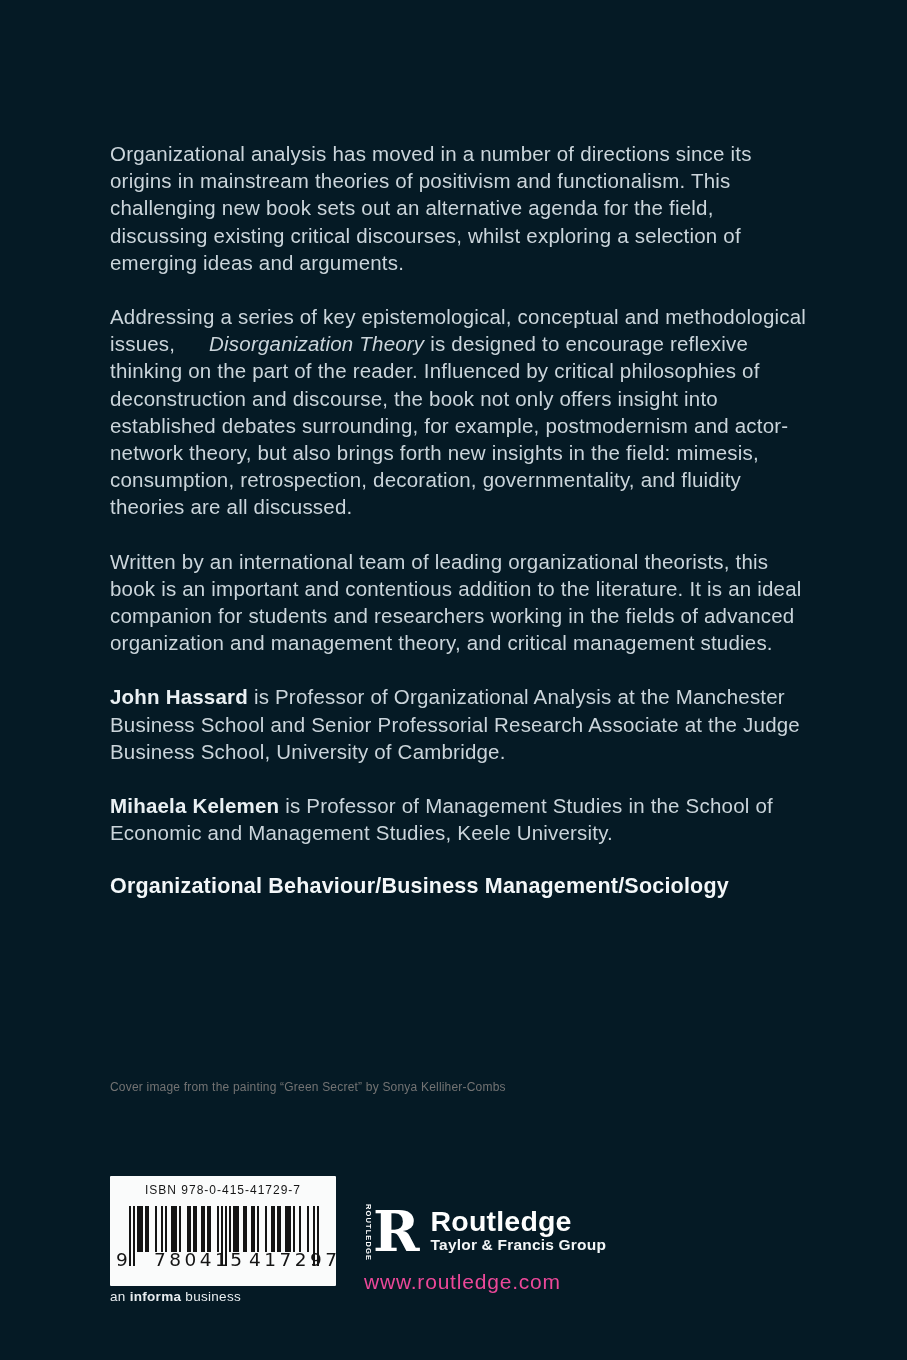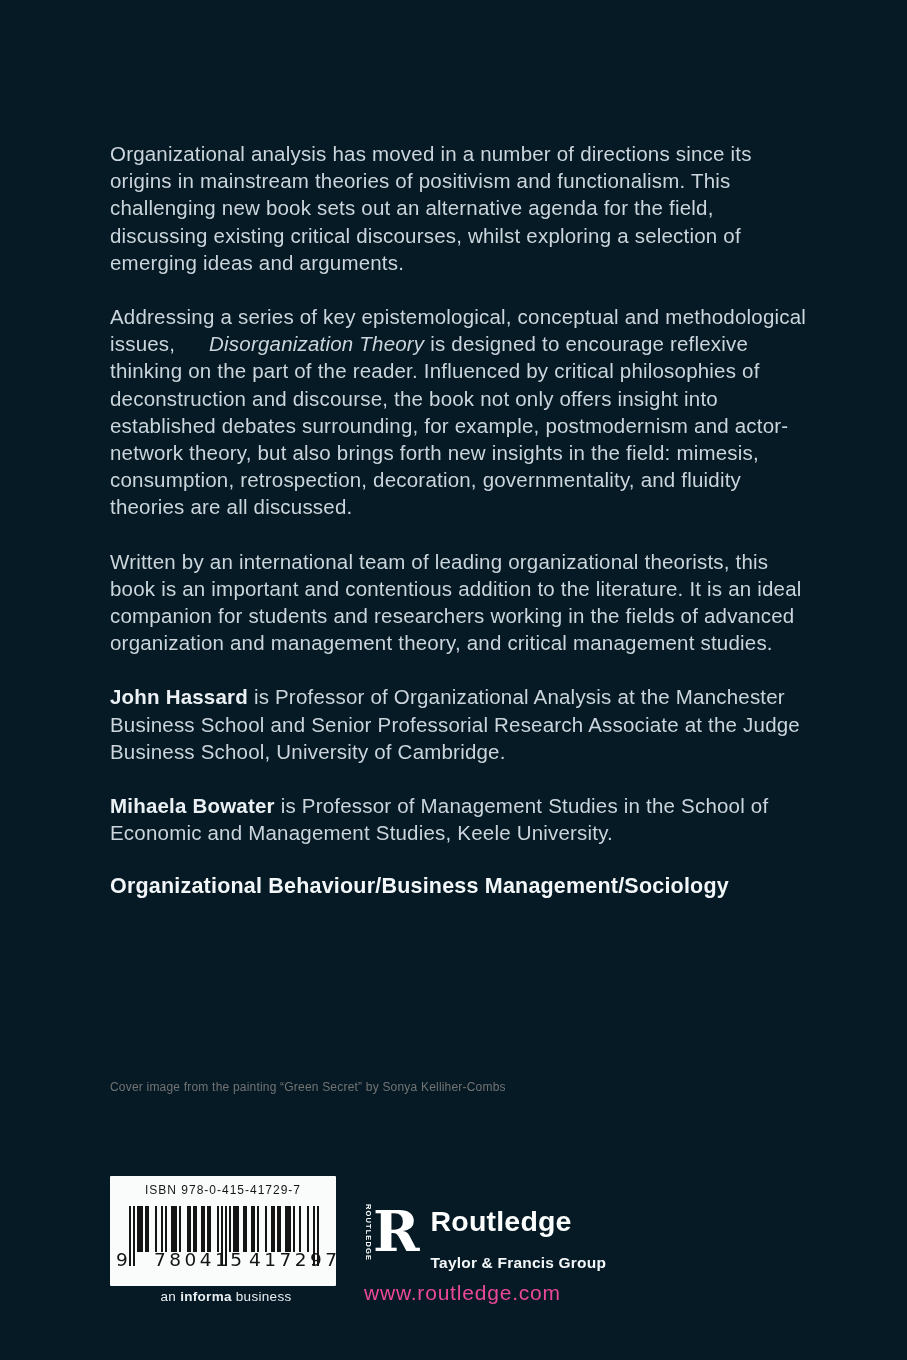--- a/index.html
+++ b/index.html
@@ -46,22 +46,22 @@
   .module.tall { height:60px; }
   .digits {
     position:absolute; top:73px; left:0; width:100%; height:24px;
     font-family:"DejaVu Sans","Liberation Sans",sans-serif;
     font-size:18.5px; color:#141414;
   }
   .digit-g1 { position:absolute; left:6px; }
   .digit-g2 { position:absolute; left:44px; letter-spacing:3.5px; }
   .digit-g3 { position:absolute; left:139px; letter-spacing:3.5px; }
   .informa-line {
-    position:absolute; left:116px; top:1289px; width:220px;
-    text-align:center; font-size:13.5px; color:#e9eef1; letter-spacing:0.3px;
+    position:absolute; left:110px; top:1289px; width:220px;
+    text-align:left; font-size:13.5px; color:#e9eef1; letter-spacing:0.3px;
   }
   .informa-line b { font-weight:700; }
   
   .publisher { position:absolute; left:364px; top:1203px; }
   .logo-row { display:flex; align-items:flex-start; }
   .r-mark { display:flex; height:58px; }
   .r-vertical {
     writing-mode:vertical-rl;
     font-size:7.5px; font-weight:700; letter-spacing:1.1px;
     color:#ffffff; line-height:9px; height:56px; margin-top:1px;
@@ -71,21 +71,21 @@
     font-weight:700; font-size:56px; line-height:56px; color:#ffffff;
     margin-left:0px;
   }
   .pub-text { margin-left:11px; }
   .pub-name {
     font-size:28.5px; font-weight:700; color:#fdfefe; letter-spacing:0.2px;
     line-height:30px; margin-top:3px;
   }
   .pub-group {
     font-size:15.5px; font-weight:700; color:#f4f7f8; letter-spacing:0.2px;
-    margin-top:18px;
+    margin-top:0;
   }
   .pub-site {
     font-size:21px; color:#ec4899; letter-spacing:0.8px; margin-top:9px;
     font-weight:400;
   }
 </style>
 </head>
 <body>
 
 <div class="cover">
@@ -97,21 +97,21 @@
     <p>
       <span>Addressing a series of key epistemological, conceptual and methodological issues, </span><span class="book-title-italic">Disorganization Theory</span><span> is designed to encourage reflexive thinking on the part of the reader. Influenced by critical philosophies of deconstruction and discourse, the book not only offers insight into established debates surrounding, for example, postmodernism and actor-network theory, but also brings forth new insights in the field: mimesis, consumption, retrospection, decoration, governmentality, and fluidity theories are all discussed.</span>
     </p>
     <p>
       <span>Written by an international team of leading organizational theorists, this book is an important and contentious addition to the literature. It is an ideal companion for students and researchers working in the fields of advanced organization and management theory, and critical management studies.</span>
     </p>
     <p>
       <span class="bold-name">John Hassard</span><span> is Professor of Organizational Analysis at the Manchester Business School and Senior Professorial Research Associate at the Judge Business School, University of Cambridge.</span>
     </p>
     <p>
-      <span class="bold-name">Mihaela Bowater</span><span> is Professor of Management Studies in the School of Economic and Management Studies, Keele University.</span>
+      <span class="bold-name">Mihaela Kelemen</span><span> is Professor of Management Studies in the School of Economic and Management Studies, Keele University.</span>
     </p>
     <p class="category-line">Organizational Behaviour/Business Management/Sociology</p>
   </div>
 
   <div class="cover-credit">Cover image from the painting “Green Secret” by Sonya Kelliher-Combs</div>
 
   <div class="barcode-box">
     <div class="isbn-label">ISBN 978-0-415-41729-7</div>
     <div class="bars"><span class="module bar tall"></span><span class="module tall"></span><span class="module bar tall"></span><span class="module"></span><span class="module bar"></span><span class="module bar"></span><span class="module bar"></span><span class="module"></span><span class="module bar"></span><span class="module bar"></span><span class="module"></span><span class="module"></span><span class="module"></span><span class="module bar"></span><span class="module"></span><span class="module"></span><span class="module bar"></span><span class="module"></span><span class="module bar"></span><span class="module"></span><span class="module"></span><span class="module bar"></span><span class="module bar"></span><span class="module bar"></span><span class="module"></span><span class="module bar"></span><span class="module"></span><span class="module"></span><span class="module"></span><span class="module bar"></span><span class="module bar"></span><span class="module"></span><span class="module bar"></span><span class="module bar"></span><span class="module"></span><span class="module"></span><span class="module bar"></span><span class="module bar"></span><span class="module"></span><span class="module bar"></span><span class="module bar"></span><span class="module"></span><span class="module"></span><span class="module"></span><span class="module bar"></span><span class="module tall"></span><span class="module bar tall"></span><span class="module tall"></span><span class="module bar tall"></span><span class="module tall"></span><span class="module bar"></span><span class="module"></span><span class="module bar"></span><span class="module bar"></span><span class="module bar"></span><span class="module"></span><span class="module"></span><span class="module bar"></span><span class="module bar"></span><span class="module"></span><span class="module"></span><span class="module bar"></span><span class="module bar"></span><span class="module"></span><span class="module bar"></span><span class="module"></span><span class="module"></span><span class="module"></span><span class="module bar"></span><span class="module"></span><span class="module"></span><span class="module bar"></span><span class="module bar"></span><span class="module"></span><span class="module bar"></span><span class="module bar"></span><span class="module"></span><span class="module"></span><span class="module bar"></span><span class="module bar"></span><span class="module bar"></span><span class="module"></span><span class="module bar"></span><span class="module"></span><span class="module"></span><span class="module bar"></span><span class="module"></span><span class="module"></span><span class="module"></span><span class="module bar"></span><span class="module"></span><span class="module"></span><span class="module bar tall"></span><span class="module tall"></span><span class="module bar tall"></span></div>
     <div class="digits">

